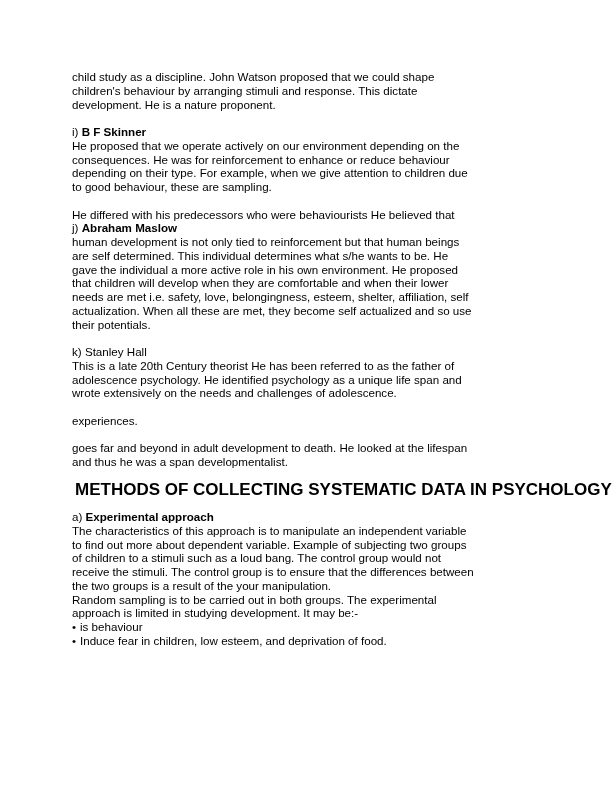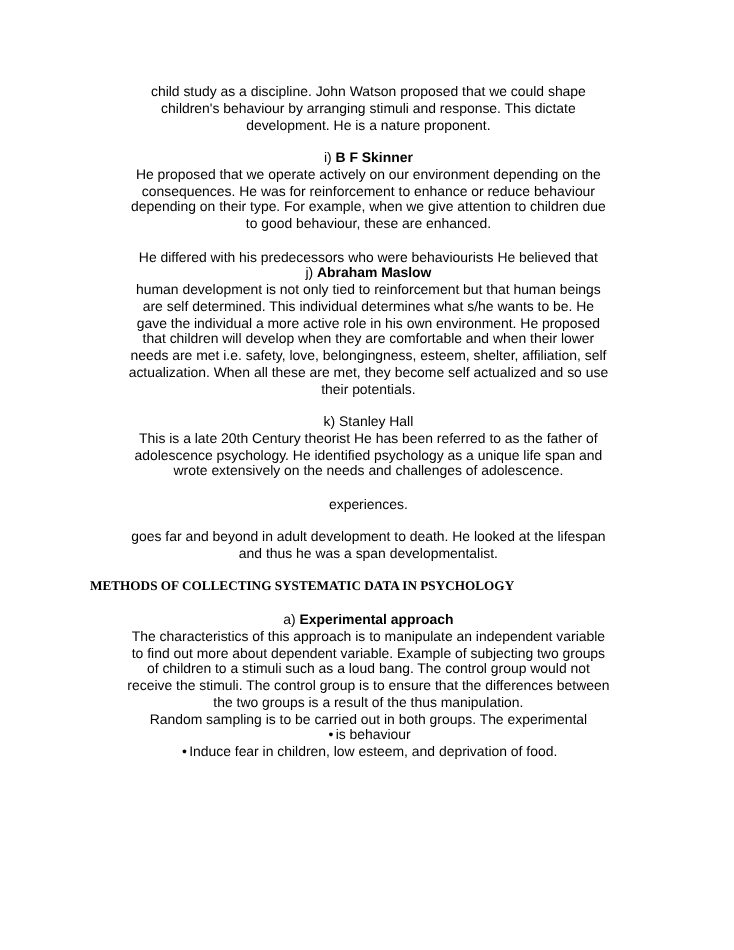--- a/index.html
+++ b/index.html
@@ -3,44 +3,44 @@
 <meta charset="utf-8">
 <style>
   html, body { margin: 0; padding: 0; background: #ffffff; }
   body { width: 612px; height: 792px; position: relative; overflow: hidden; }
   .page {
     position: absolute; left: 72px; top: 70px; width: 470px;
     font-family: "Liberation Sans", sans-serif;
     font-size: 11.6px; line-height: 13.75px; color: #000000;
   }
   .heading {
-    font-weight: bold; margin: 0 0 13.75px 3px; font-size: 11px; font-family: Liberation Serif, serif;
+    font-weight: bold; margin: 0 0 13.75px 3px; font-size: 17px;
   }
   .bullet { display: block; padding-left: 0; }
   .bullet-dot { display: inline-block; width: 8px; }
-  .block { margin-bottom: 13.75px; text-align: center; }
+  .block { margin-bottom: 13.75px; }
   .line { display: block; white-space: nowrap; }
 </style>
 </head>
 <body>
 
 <div class="page">
 
   <div class="block">
     <span class="line">child study as a discipline. John Watson proposed that we could shape</span>
     <span class="line">children's behaviour by arranging stimuli and response. This dictate</span>
     <span class="line">development. He is a nature proponent.</span>
   </div>
 
   <div class="block">
     <span class="line"><span>i)</span> <b>B F Skinner</b></span>
     <span class="line">He proposed that we operate actively on our environment depending on the</span>
     <span class="line">consequences. He was for reinforcement to enhance or reduce behaviour</span>
     <span class="line">depending on their type. For example, when we give attention to children due</span>
-    <span class="line">to good behaviour, these are enhanced.</span>
+    <span class="line">to good behaviour, these are sampling.</span>
   </div>
 
   <div class="block">
     <span class="line">He differed with his predecessors who were behaviourists He believed that</span>
     <span class="line"><span>j)</span> <b>Abraham Maslow</b></span>
     <span class="line">human development is not only tied to reinforcement but that human beings</span>
     <span class="line">are self determined. This individual determines what s/he wants to be. He</span>
     <span class="line">gave the individual a more active role in his own environment. He proposed</span>
     <span class="line">that children will develop when they are comfortable and when their lower</span>
     <span class="line">needs are met i.e. safety, love, belongingness, esteem, shelter, affiliation, self</span>
@@ -65,19 +65,20 @@
   </div>
 
   <div class="heading line">METHODS OF COLLECTING SYSTEMATIC DATA IN PSYCHOLOGY</div>
 
   <div class="block">
     <span class="line"><span>a)</span> <b>Experimental approach</b></span>
     <span class="line">The characteristics of this approach is to manipulate an independent variable</span>
     <span class="line">to find out more about dependent variable. Example of subjecting two groups</span>
     <span class="line">of children to a stimuli such as a loud bang. The control group would not</span>
     <span class="line">receive the stimuli. The control group is to ensure that the differences between</span>
-    <span class="line">the two groups is a result of the thus manipulation.</span>
+    <span class="line">the two groups is a result of the your manipulation.</span>
     <span class="line">Random sampling is to be carried out in both groups. The experimental</span>
+    <span class="line">approach is limited in studying development. It may be:-</span>
     <span class="line bullet"><span class="bullet-dot">•</span><span>is behaviour</span></span>
     <span class="line bullet"><span class="bullet-dot">•</span><span>Induce fear in children, low esteem, and deprivation of food.</span></span>
   </div>
 
 </div>
 
 </body></html>

